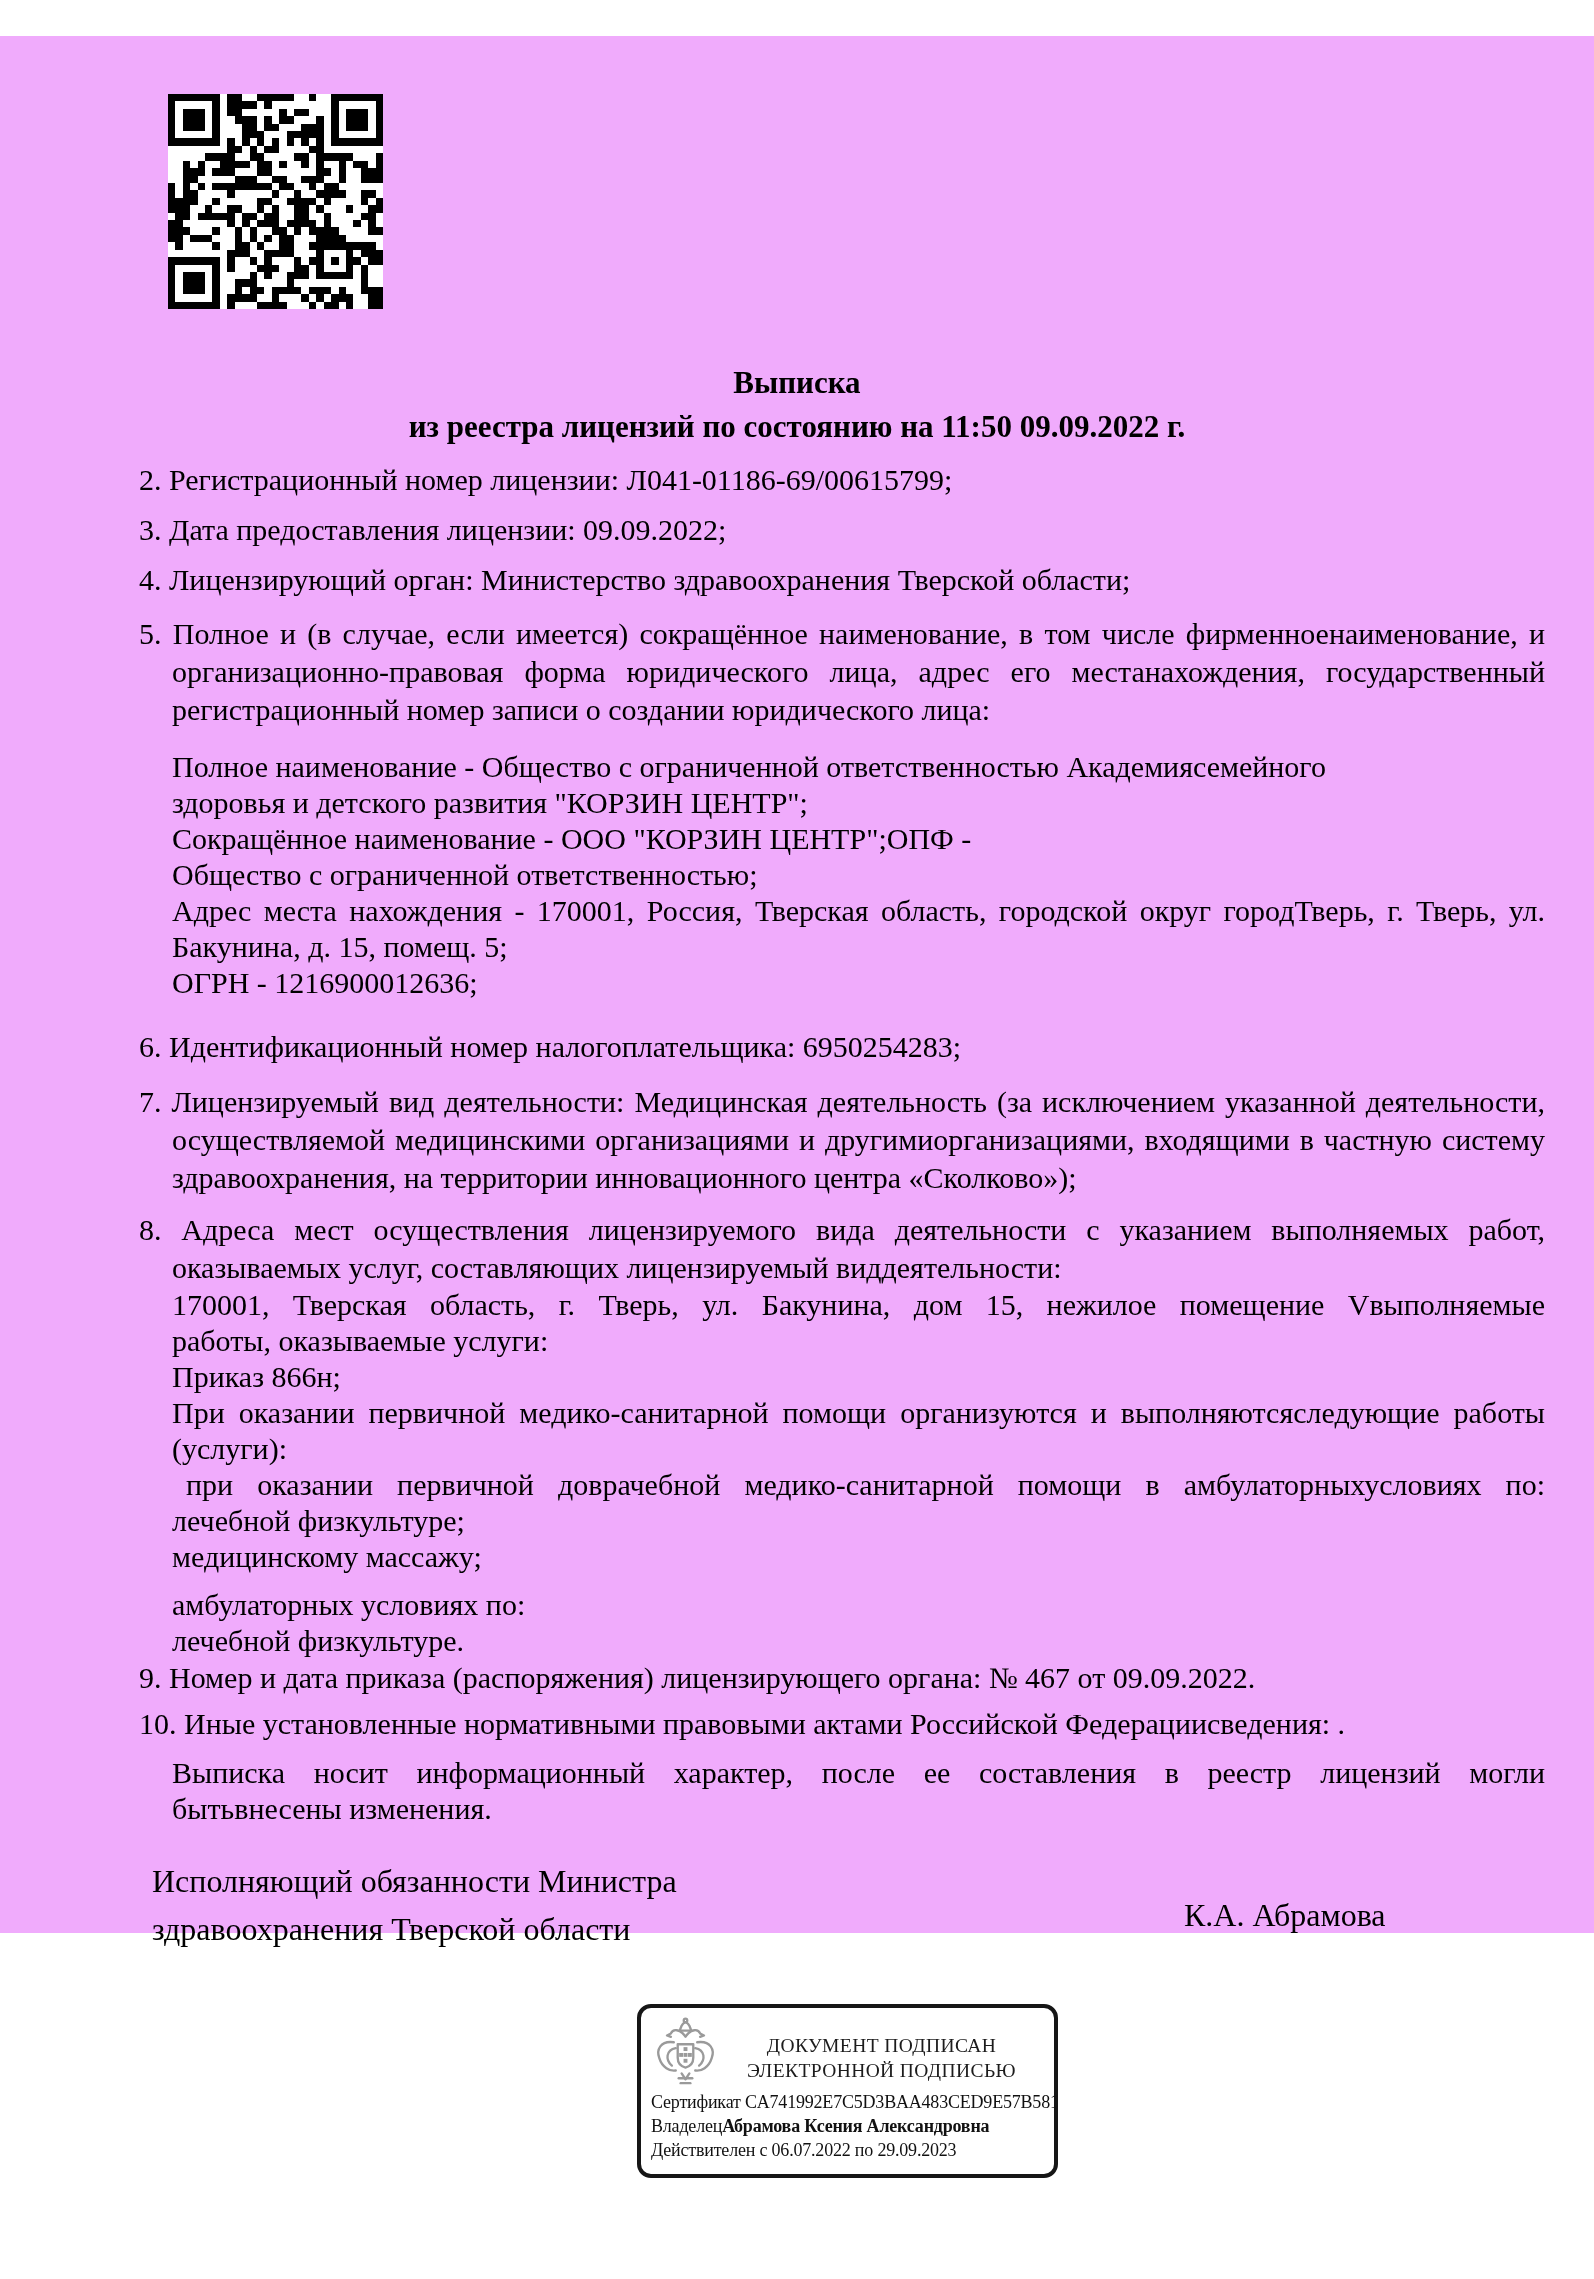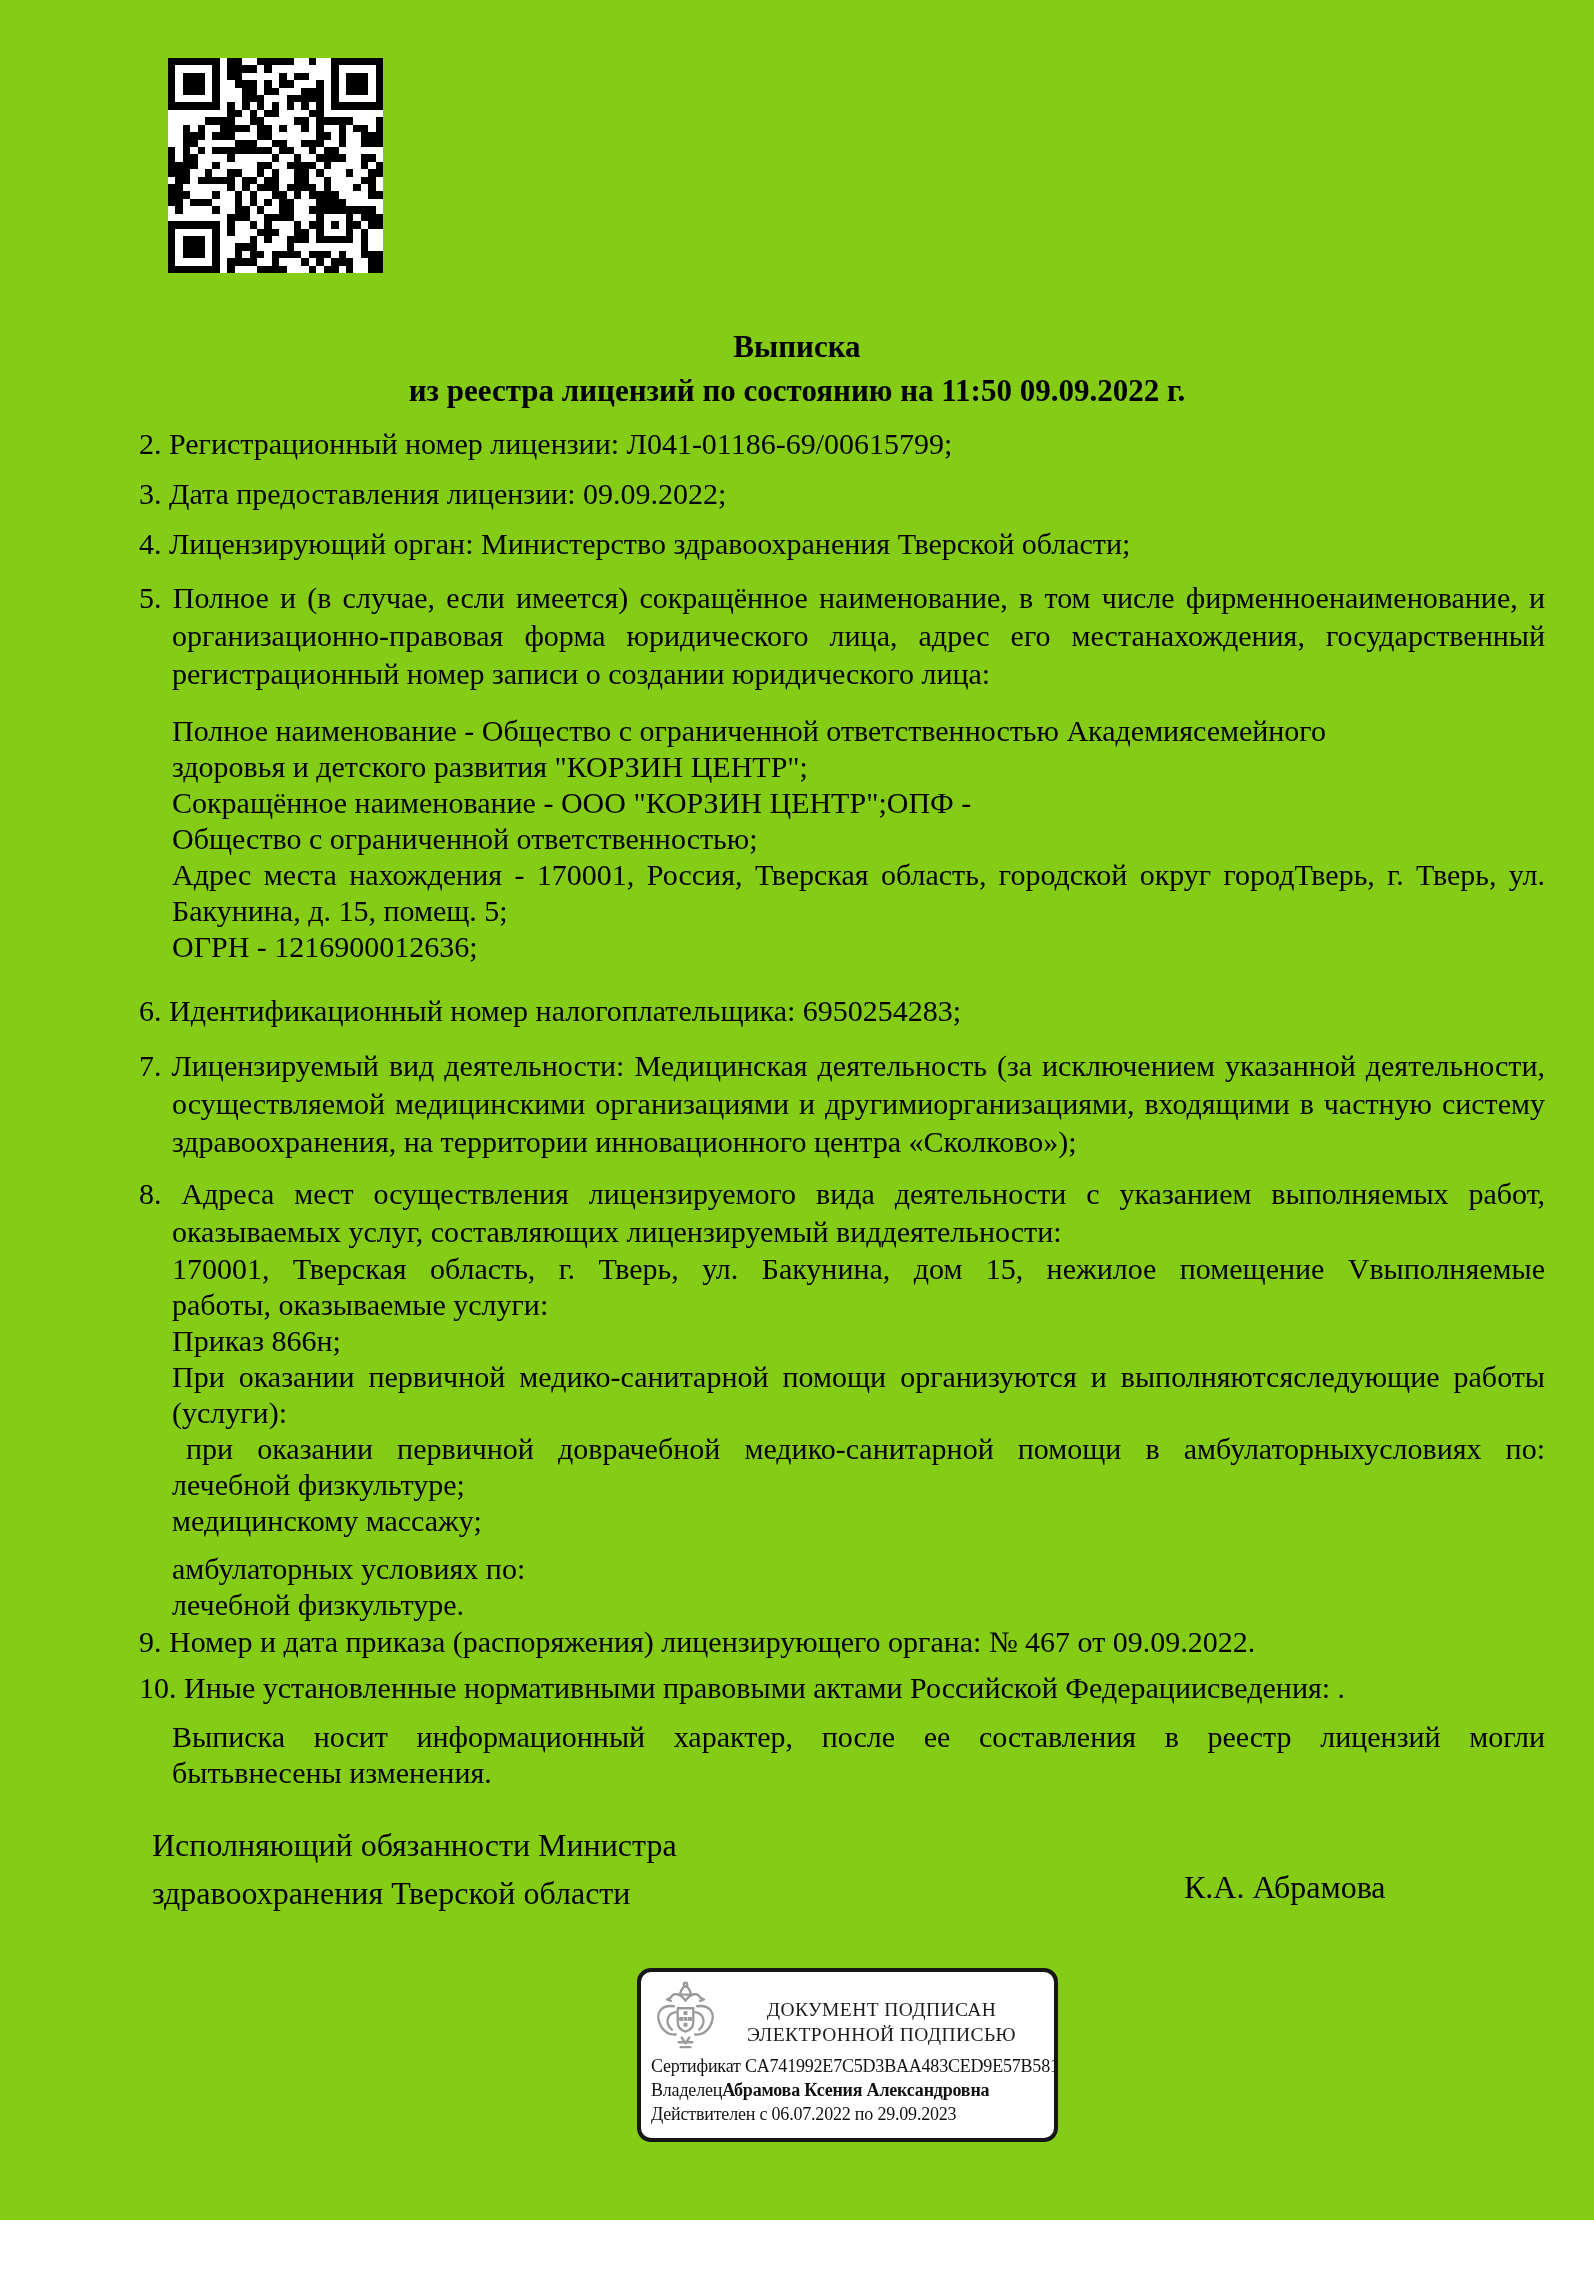--- a/index.html
+++ b/index.html
@@ -1,18 +1,18 @@
 <!DOCTYPE html>
 <html><head>
 <meta charset="utf-8">
 <style>
   html,body{margin:0;padding:0;background:#ffffff;}
   body{width:1594px;height:2279px;position:relative;overflow:hidden;
        font-family:"Liberation Serif","DejaVu Serif",serif;color:#000;}
-  .page{position:relative;width:1594px;height:2220px;background:#84cc16;}
+  .page{position:relative;width:1594px;height:1897px;background:#f0abfc;margin-top:36px;}
 
   
   .qr{position:absolute;left:168px;top:58px;width:215px;height:215px;}
 
   
   .title{margin:0;padding-top:325px;text-align:center;font-weight:bold;
          font-size:31px;line-height:44px;}
 
   
   .content{padding:0 49px 0 139px;font-size:30px;}
@@ -27,21 +27,21 @@
   .ln.jind{white-space:normal;text-align:justify;text-align-last:justify;text-indent:14px;}
   .ln.sp{height:12px;line-height:12px;}
   .idx-0{margin-top:46px}.idx-1{margin-top:12px}.idx-2{margin-top:12px}
   .idx-3{margin-top:12px}.idx-4{margin-top:16px}.idx-5{margin-top:20px}
   .idx-6{margin-top:27px}.idx-7{margin-top:17px}.idx-8{margin-top:14px}
   .idx-9{margin-top:0}.idx-10{margin-top:0}.idx-11{margin-top:8px}.idx-12{margin-top:12px}
 
   
   .signature{position:relative;margin:34px 49px 0 152px;font-size:32px;}
   .sig-left div{line-height:40px;margin-top:8px;}
-  .sig-name{position:absolute;left:1032px;top:44px;white-space:nowrap;}
+  .sig-name{position:absolute;left:1032px;top:36px;white-space:nowrap;}
 
   
   .stamp{box-sizing:border-box;margin:55px 0 0 637px;width:421px;height:174px;
          border:4px solid #161616;border-radius:14px;overflow:hidden;background:#fff;}
   .stamp-top{display:flex;align-items:center;padding:8px 10px 0 11px;}
   .emblem{width:67px;height:72px;flex:0 0 67px;}
   .stamp-head{flex:1;text-align:center;font-size:19.5px;line-height:25px;
               padding-top:12px;color:#1c1c1c;letter-spacing:.4px;white-space:nowrap;}
   .stamp-details{padding:2px 6px 0 10px;font-size:18px;line-height:24px;
                  color:#111;white-space:nowrap;letter-spacing:-0.2px;}

